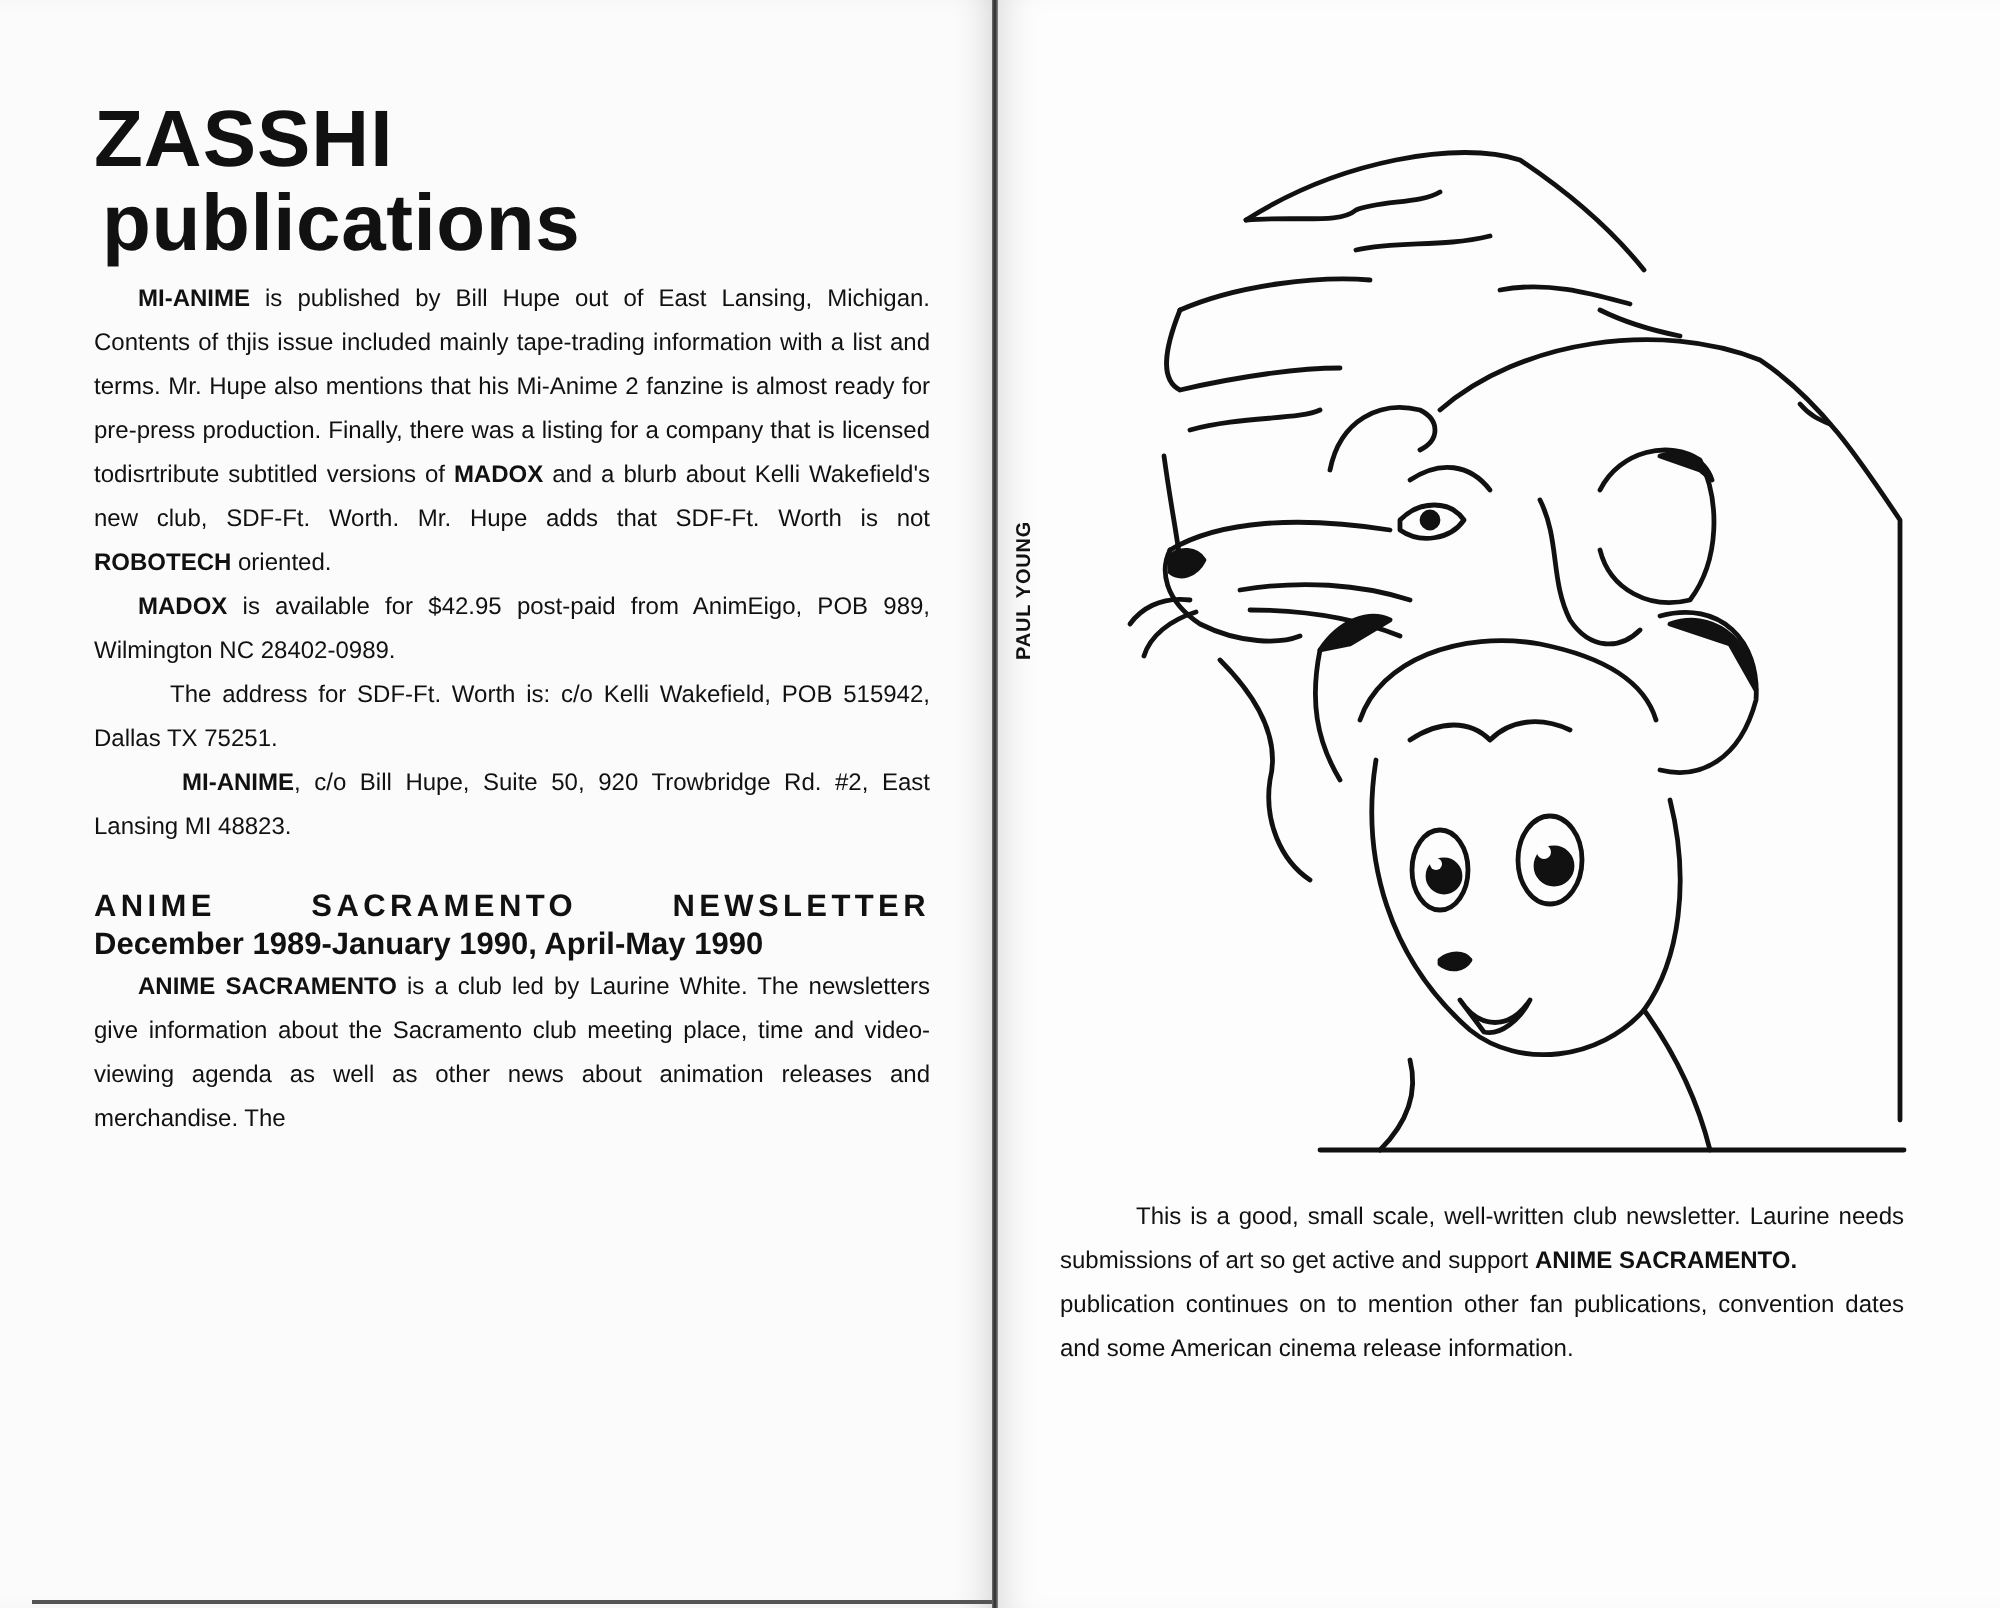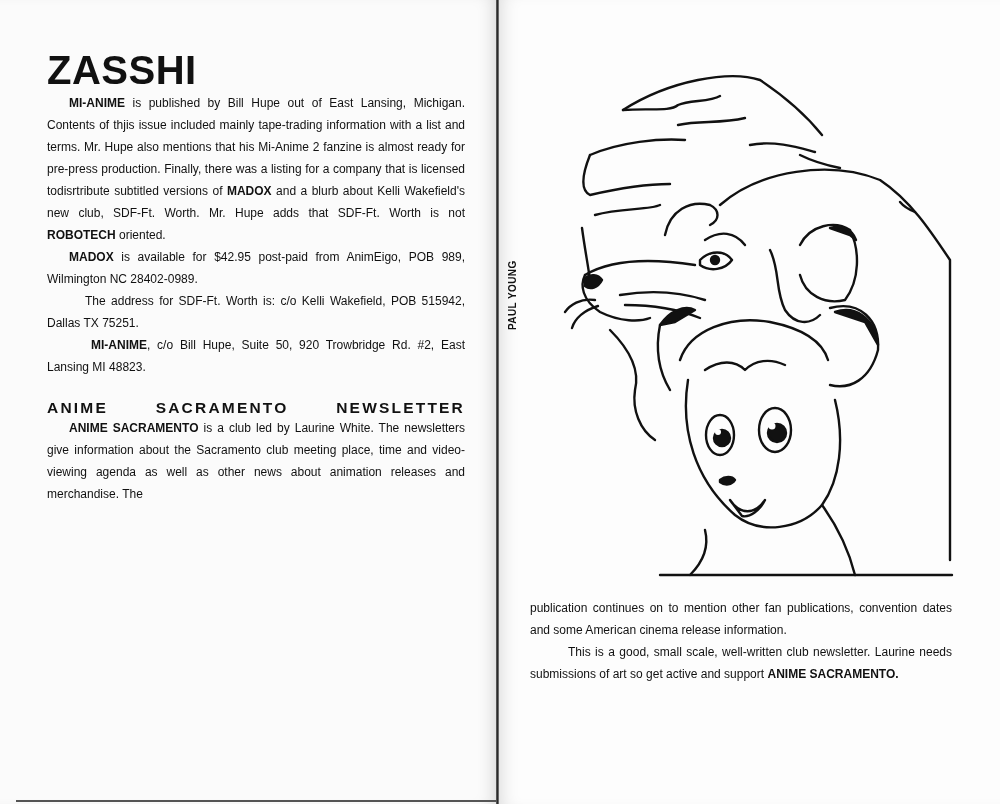--- a/index.html
+++ b/index.html
@@ -64,33 +64,35 @@
 </head>
 <body>
 
 <div class="page page-left"></div>
 <div class="page page-right"></div>
 <div class="spine"></div>
 <div class="bottom-edge"></div>
 
 <div class="col col-left">
   <h1 class="brand-1">ZASSHI</h1>
+  <h2 class="brand-2">publications</h2>
 
 
   <p class="body indent"><b>MI-ANIME</b><span> is published by Bill Hupe out of East Lansing, Michigan. Contents of thjis issue included mainly tape-trading information with a list and terms. Mr. Hupe also mentions that his Mi-Anime 2 fanzine is almost ready for pre-press production. Finally, there was a listing for a company that is licensed todisrtribute subtitled versions of </span><b>MADOX</b><span> and a blurb about Kelli Wakefield's new club, SDF-Ft. Worth. Mr. Hupe adds that SDF-Ft. Worth is not </span><b>ROBOTECH</b><span> oriented.</span></p>
 
   <p class="body indent"><b>MADOX</b><span> is available for $42.95 post-paid from AnimEigo, POB 989, Wilmington NC 28402-0989.</span></p>
 
   <p class="body indent2">The address for SDF-Ft. Worth is: c/o Kelli Wakefield, POB 515942, Dallas TX 75251.</p>
 
   <p class="body indent3"><b>MI-ANIME</b><span>, c/o Bill Hupe, Suite 50, 920 Trowbridge Rd. #2, East Lansing MI 48823.</span></p>
 
   <div class="gap"></div>
 
   <div class="hdr hdr-wide">ANIME SACRAMENTO NEWSLETTER</div>
+  <div class="hdr">December 1989-January 1990, April-May 1990</div>
 
   <p class="body indent"><b>ANIME SACRAMENTO</b><span> is a club led by Laurine White. The newsletters give information about the Sacramento club meeting place, time and video-viewing agenda as well as other news about animation releases and merchandise. The</span></p>
 </div>
 
 <div class="credit">PAUL YOUNG</div>
 
 <div class="illus">
   <svg viewBox="0 0 400 520" fill="none" stroke="#111" stroke-width="2.4" stroke-linecap="round" stroke-linejoin="round">
 
     <path d="M63 50 C110 20 170 10 200 20 C230 40 250 60 262 75"></path>
@@ -149,15 +151,15 @@
     <path d="M170 440 C180 455 195 455 205 440 C200 450 190 458 182 456 Z"></path>
 
     <path d="M145 470 C150 490 140 505 130 515"></path>
     <path d="M262 445 C280 470 290 495 295 515"></path>
 
     <path d="M100 515 L392 515"></path>
   </svg>
 </div>
 
 <div class="col col-right">
+  <p class="body indent2"><span>This is a good, small scale, well-written club newsletter. Laurine needs submissions of art so get active and support </span><b>ANIME SACRAMENTO.</b></p>
   <p class="body">publication continues on to mention other fan publications, convention dates and some American cinema release information.</p>
-  <p class="body indent2"><span>This is a good, small scale, well-written club newsletter. Laurine needs submissions of art so get active and support </span><b>ANIME SACRAMENTO.</b></p>
 </div>
 
 </body></html>

